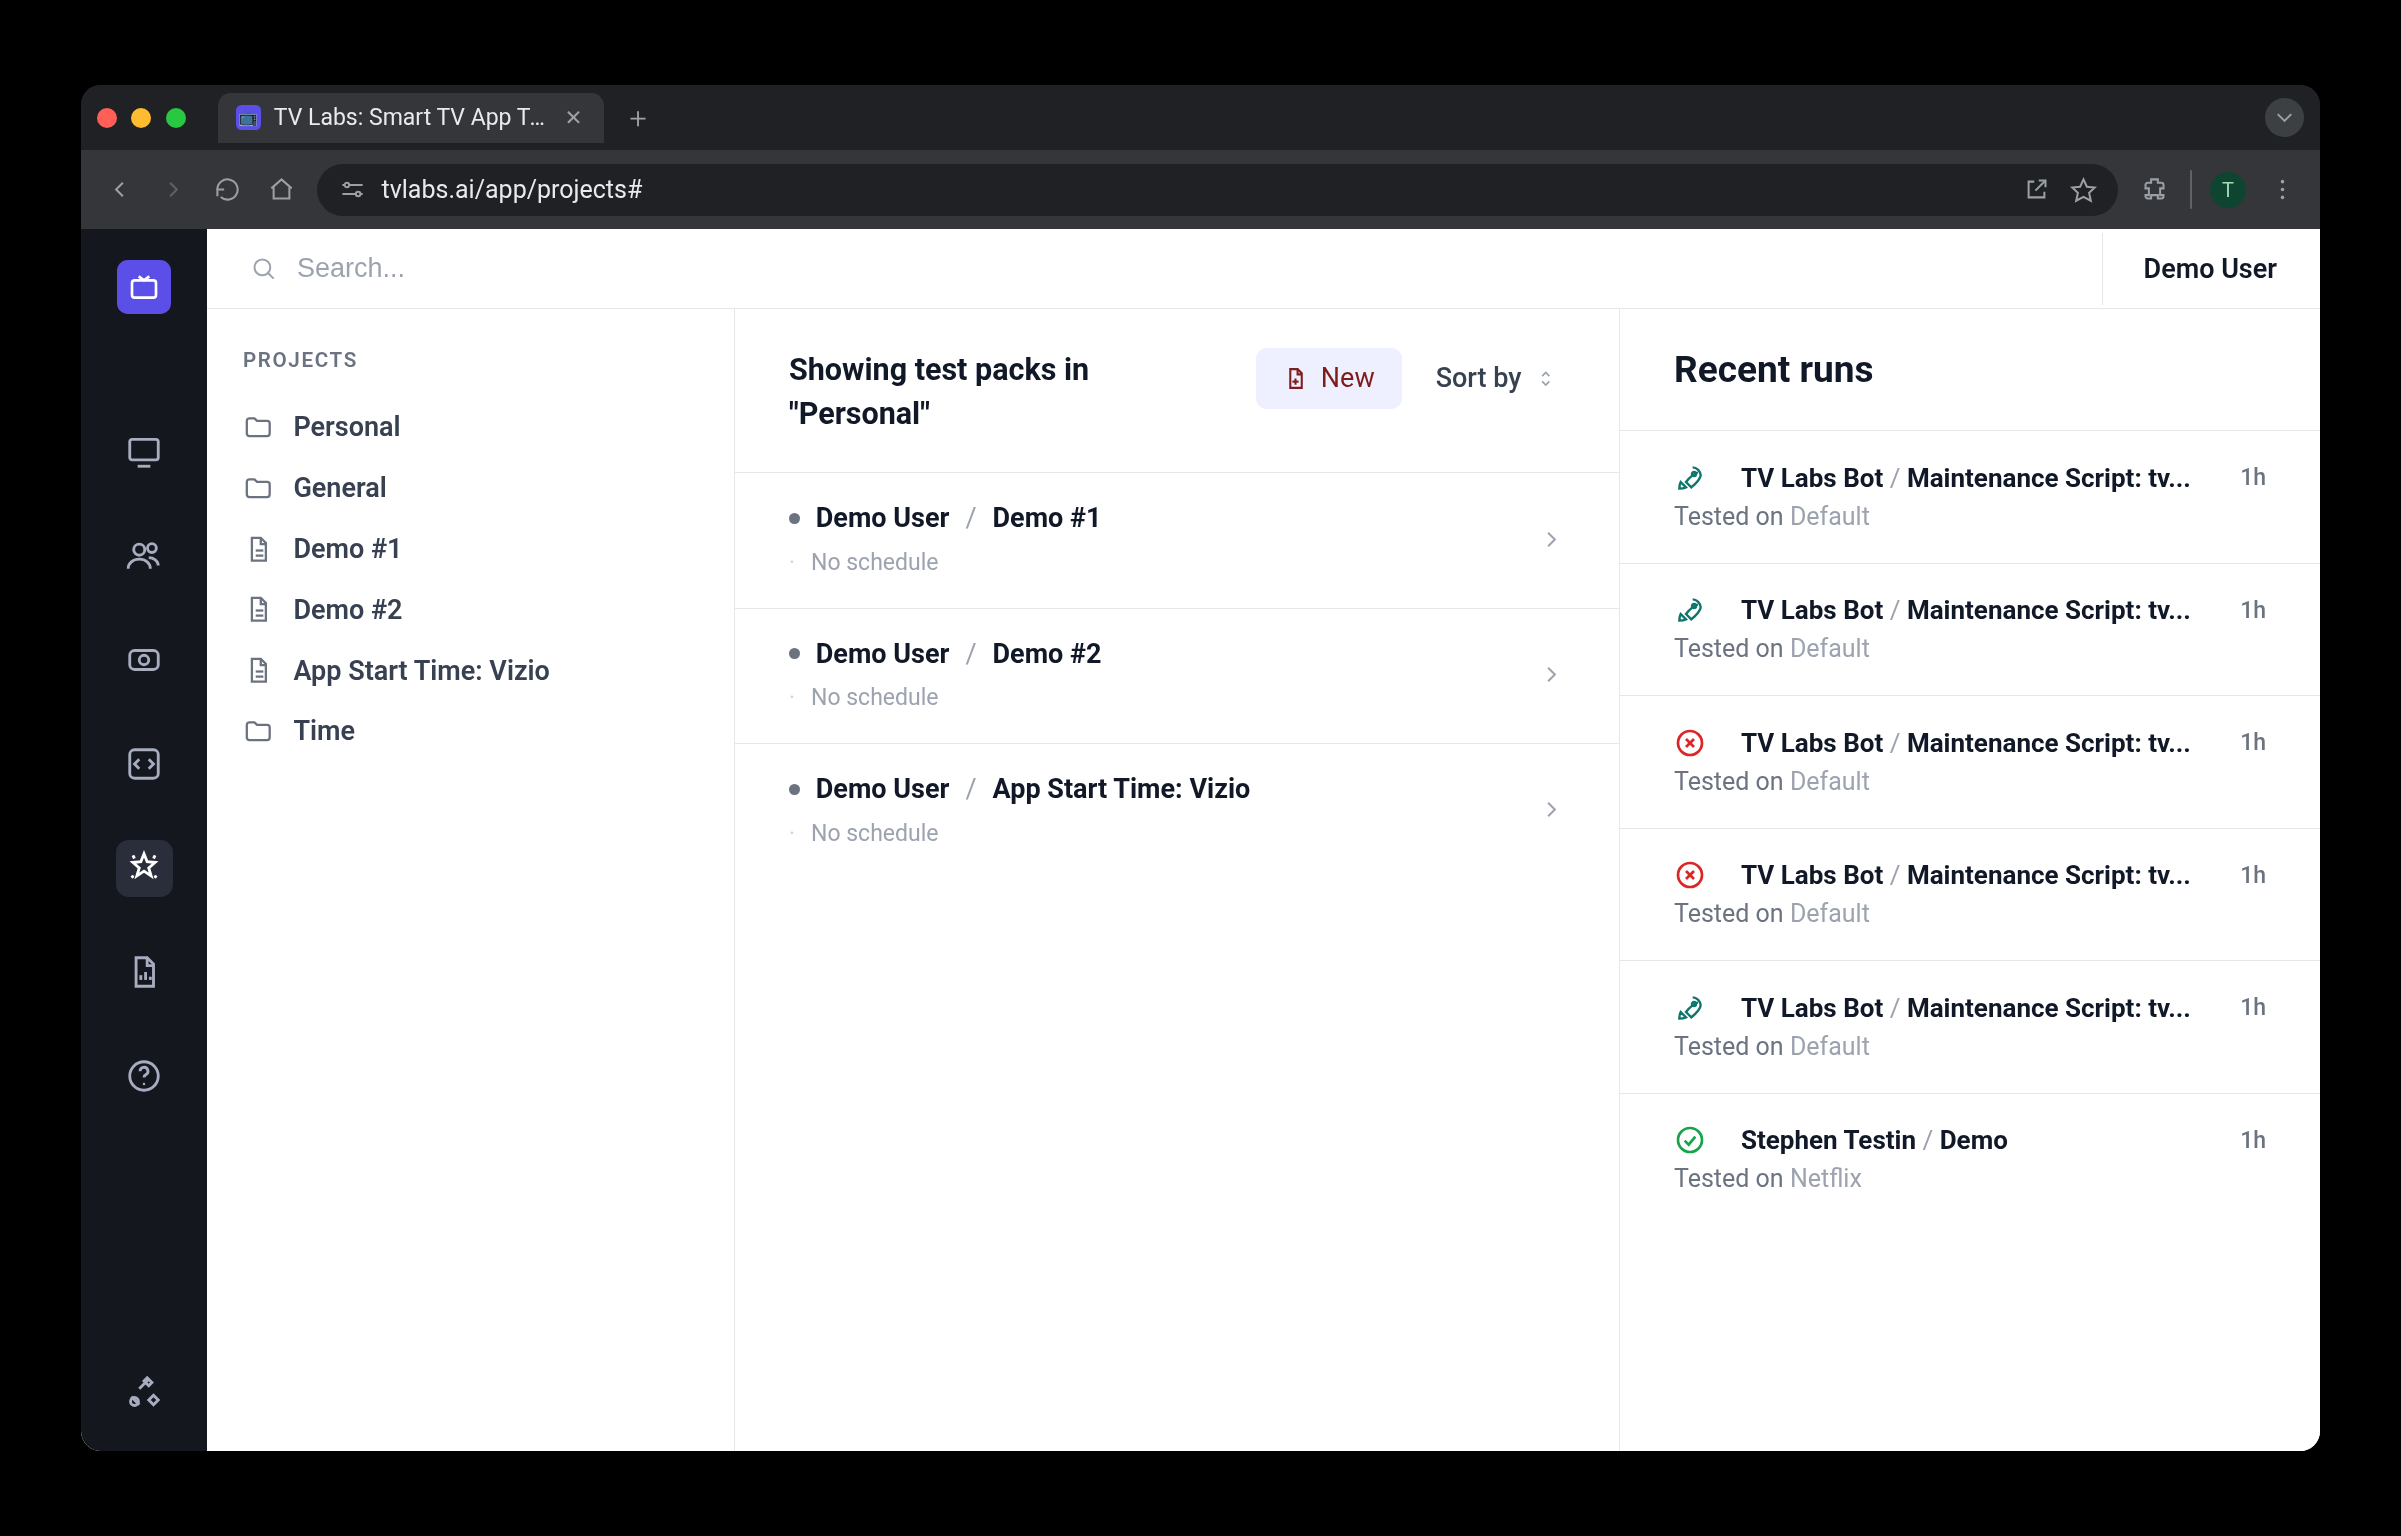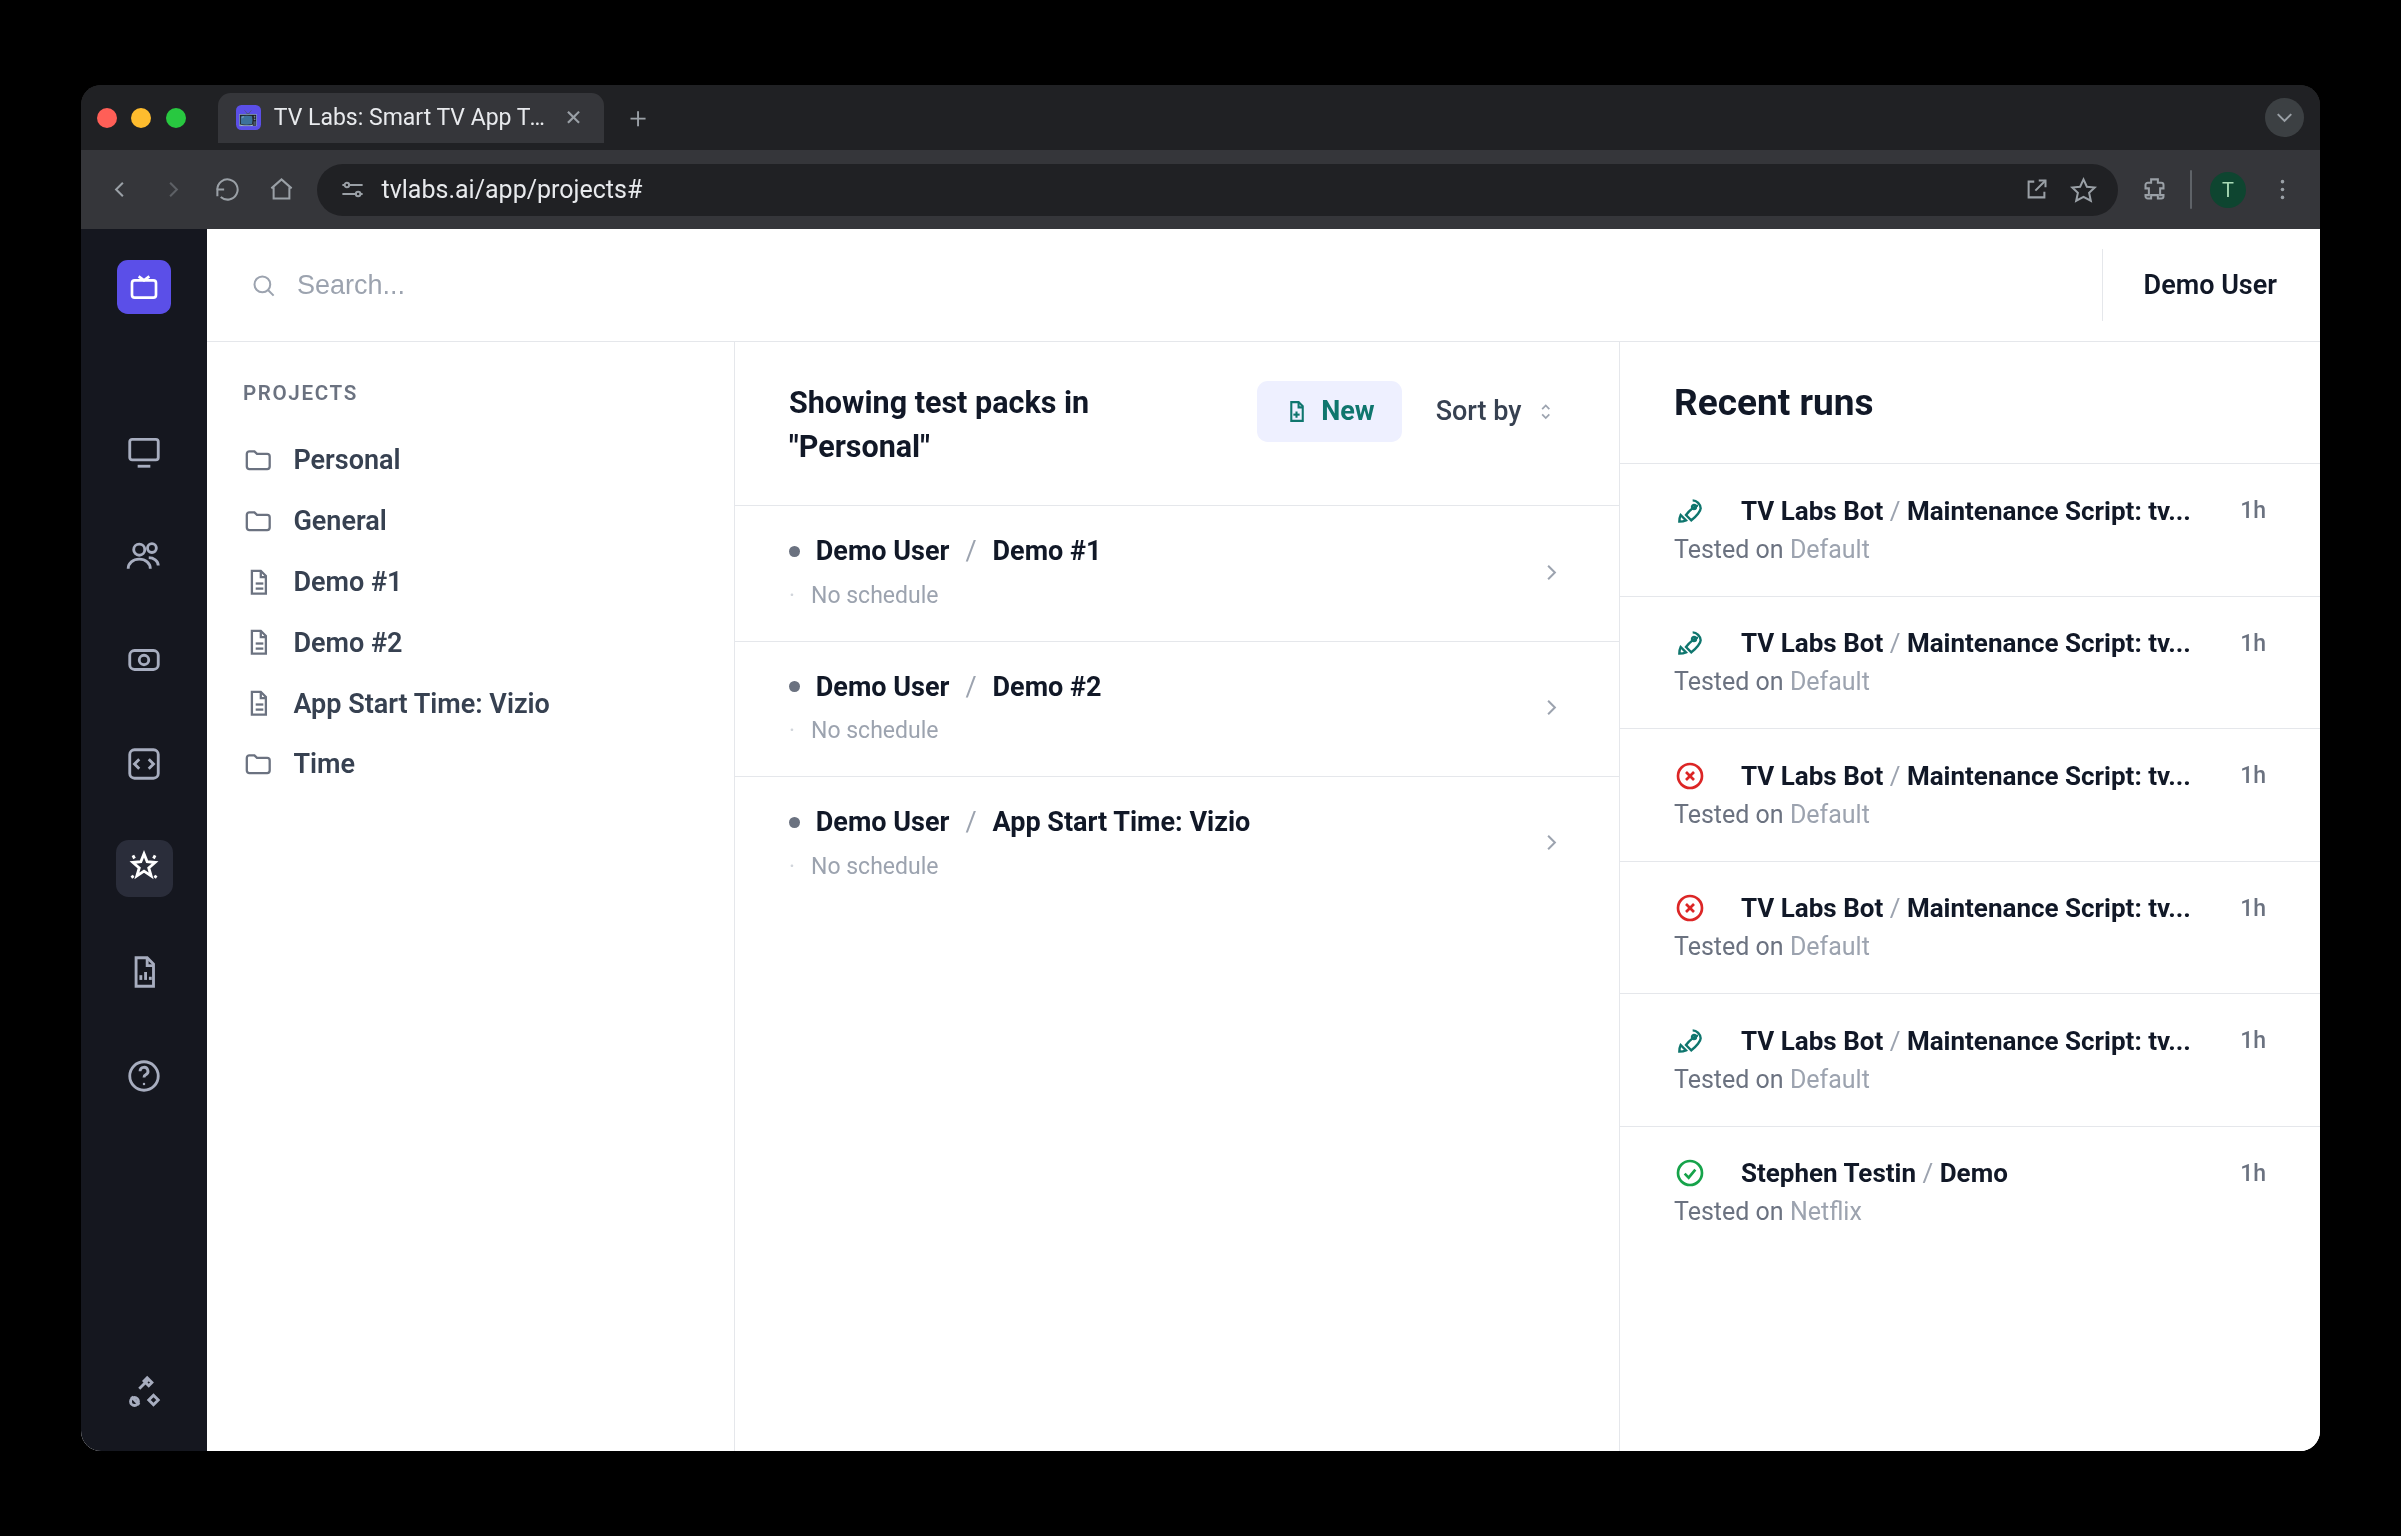--- a/index.html
+++ b/index.html
@@ -57,21 +57,21 @@
 }
 .rail .logo { width:54px; height:54px; background:#5b4fe8; border-radius:10.8px; display:flex; align-items:center; justify-content:center; color:#fff; margin-bottom:63px;}
 .rail .ritem { width:57px;height:57px; display:flex;align-items:center;justify-content:center;color:#a7adbf;border-radius:12.6px;cursor:pointer;}
 .rail .ritem.active{background:#2a2d3a;color:#fff;}
 .rail .spacer2{flex:1;}
 .rail svg{width:38px;height:38px;stroke:currentColor;fill:none;stroke-width:1.8;}
 
 
 .app { flex:1; display:flex; flex-direction:column; }
 .topbar {
-  height:113px; border-bottom:0.9px solid #e5e7eb; display:flex; align-items:center;
+  height:80px; border-bottom:0.9px solid #e5e7eb; display:flex; align-items:center;
   padding:2px 43px; gap:11px;
 }
 .search { flex:1; display:flex; align-items:center; gap:20px; color:#9ca3af; }
 .search input { border:none; outline:none; font-size:27px; color:#374151; flex:1; }
 .search input::placeholder{color:#9ca3af;}
 .userblk { border-left:0.9px solid #e5e7eb; height:72px; display:flex; align-items:center; padding-left:41px; font-weight:600; color:#111827; font-size:27px;}
 
 .cols { flex:1; display:flex; overflow:hidden; }
 
 
@@ -83,22 +83,22 @@
 .ptree .node svg{width:30.5px;height:30.5px;stroke:#6b7280;fill:none;stroke-width:1.8;}
 .lvl1{padding-left:39px;} .lvl2{padding-left:79px;}
 
 
 .packs { flex:1; border-right:0.9px solid #e5e7eb; display:flex; flex-direction:column; overflow:auto;}
 .packs .phdr {
   padding:39px 54px 36px; display:flex; align-items:flex-start; gap:25px;
 }
 .packs .phdr h2{font-size:30.5px; font-weight:700; color:#111827; line-height:1.45; flex:1;}
 .btn-new{
-  background:#eef0ff; color:#0f766e; border-radius:10.8px; padding:14.4px 27px; font-size:27px;
-  font-weight:700; display:flex; align-items:center; gap:12.6px; cursor:pointer;margin-left:47px;
+  background:#eef0ff; color:#7f1d1d; border-radius:10.8px; padding:14.4px 27px; font-size:27px;
+  font-weight:400; display:flex; align-items:center; gap:12.6px; cursor:pointer;margin-left:47px;
 }
 .btn-sort{display:flex; align-items:center; gap:13px; color:#374151; font-size:27px; font-weight:500; cursor:pointer; padding:14.4px 9px;}
 .pack {
   border-top:0.9px solid #e5e7eb; padding:29px 54px 32px; display:flex; align-items:center; gap:21.5px; cursor:pointer;
 }
 .pack .body{flex:1;}
 .pack .line1{display:flex;align-items:center;gap:16px;font-size:27px;color:#111827;font-weight:700;}
 .pack .dot{width:10.8px;height:10.8px;border-radius:50%;background:#6b7280;}
 .pack .sep{color:#9ca3af;font-weight:400;}
 .pack .line2{margin-top:14.4px;color:#9ca3af;font-size:23px;display:flex;align-items:center;gap:16px;}

